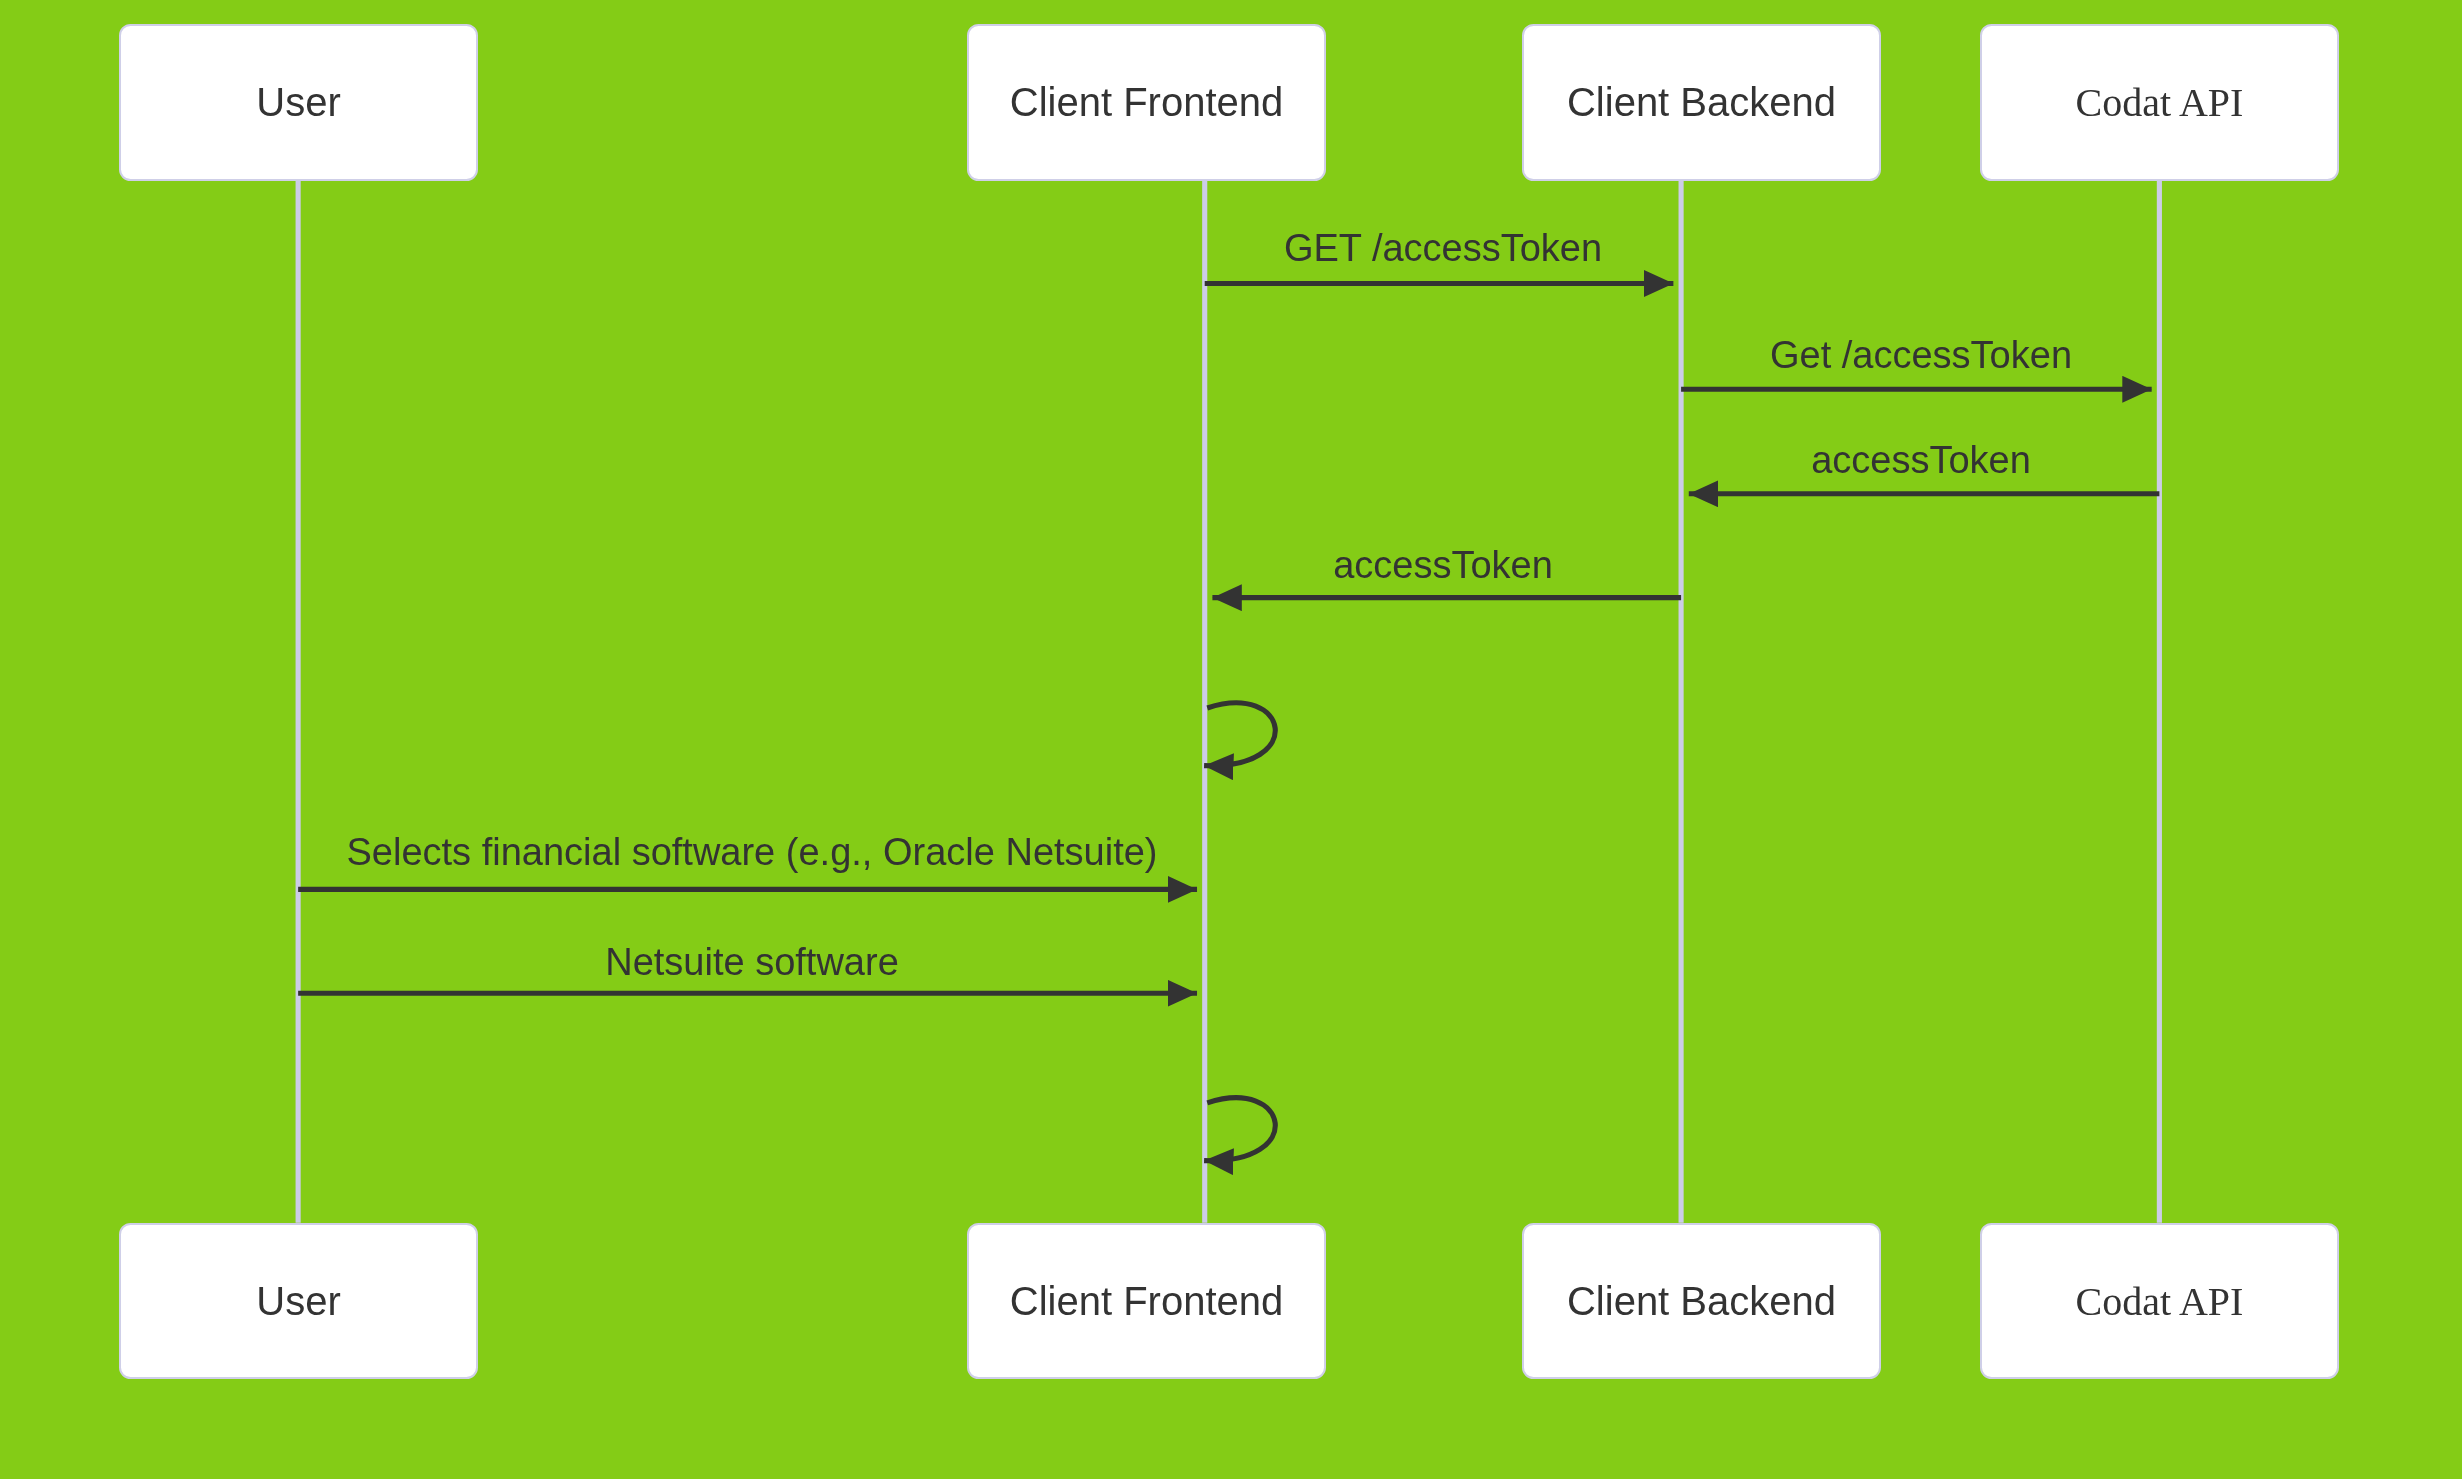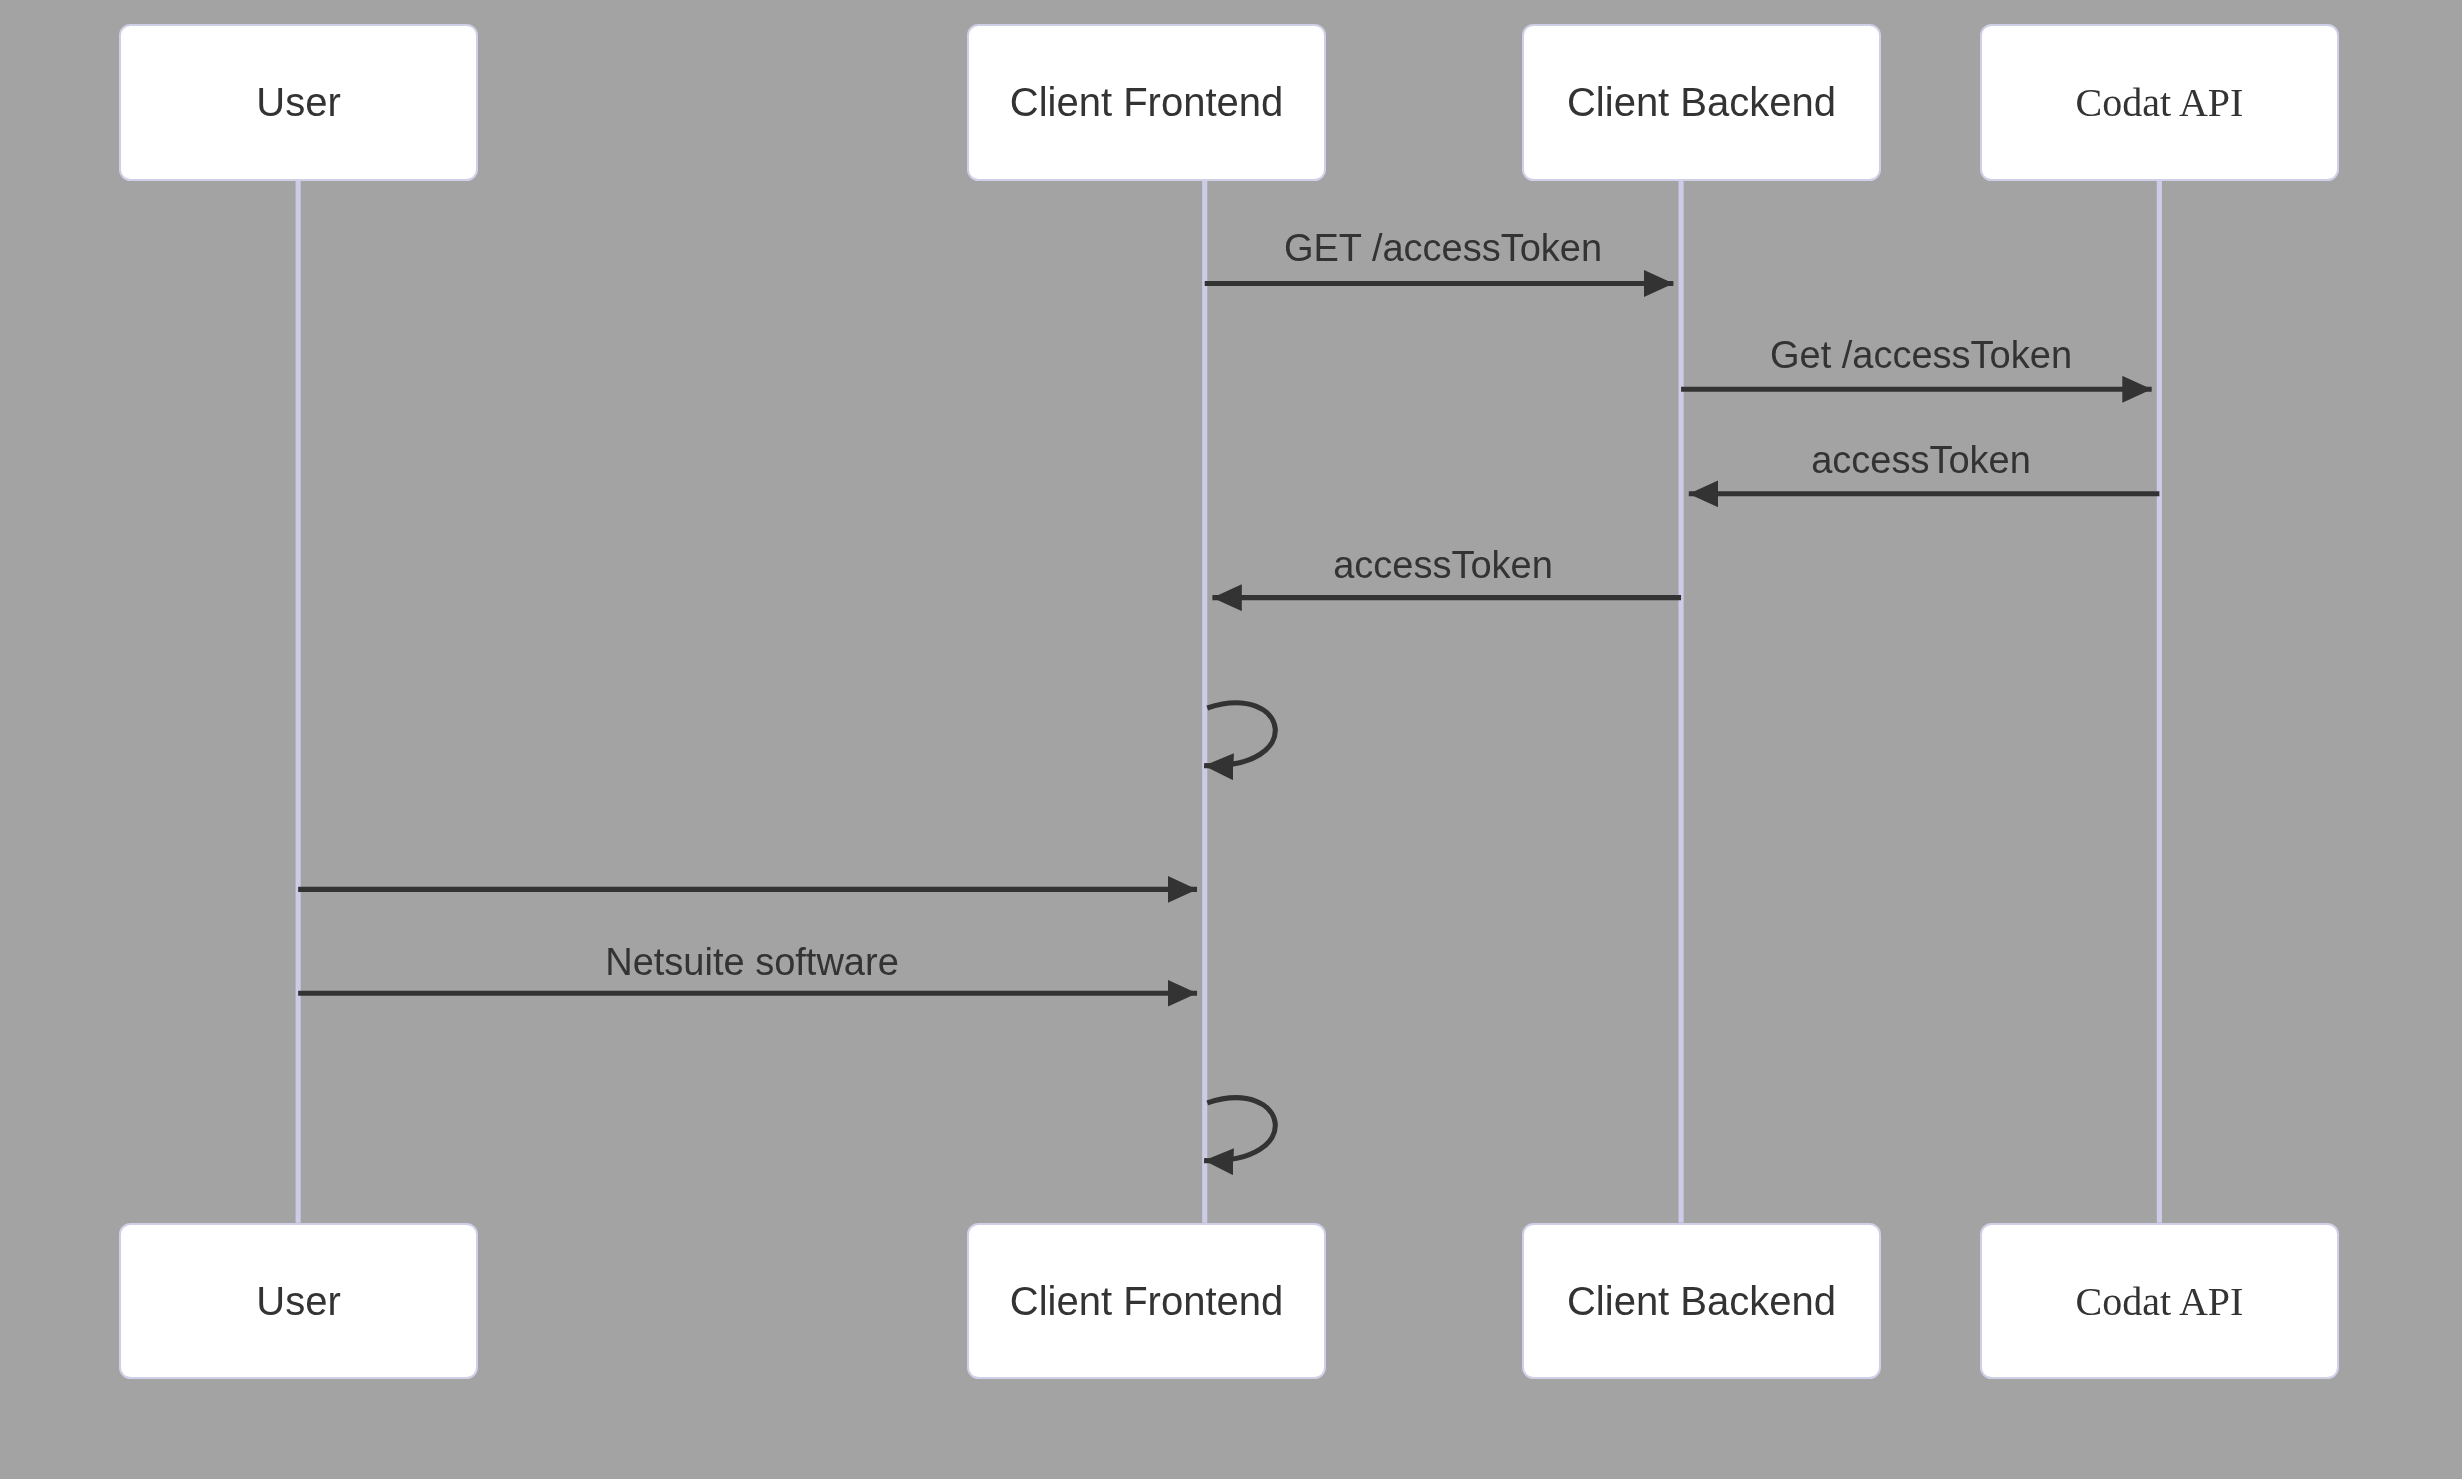--- a/index.html
+++ b/index.html
@@ -4,21 +4,21 @@
 <style>
   html, body {
     margin: 0;
     padding: 0;
     background: #ffffff;
   }
   #diagram {
     position: relative;
     width: 2462px;
     height: 1480px;
-    background: #a3a3a3;
+    background: #84cc16;
     font-family: "Liberation Sans", sans-serif;
     overflow: hidden;
     text-align: center;
   }
   #wires {
     position: absolute;
     left: 0;
     top: 0;
     z-index: 1;
   }
@@ -107,16 +107,17 @@
     <span class="actor-label">Client Backend</span>
   </div>
   <div class="actor-box bottom ax-codat ay-bottom">
     <span class="actor-label">Codat API</span>
   </div>
 
   <div class="msg-label" style="left:1443px; top:248px;">GET /accessToken</div>
   <div class="msg-label" style="left:1921px; top:355px;">Get /accessToken</div>
   <div class="msg-label" style="left:1921px; top:460px;">accessToken</div>
   <div class="msg-label" style="left:1443px; top:565px;">accessToken</div>
+  <div class="msg-label" style="left:752px; top:852px;">Selects financial software (e.g., Oracle Netsuite)</div>
   <div class="msg-label" style="left:752px; top:962px;">Netsuite software</div>
 
 </div>
 
 
 </body></html>

